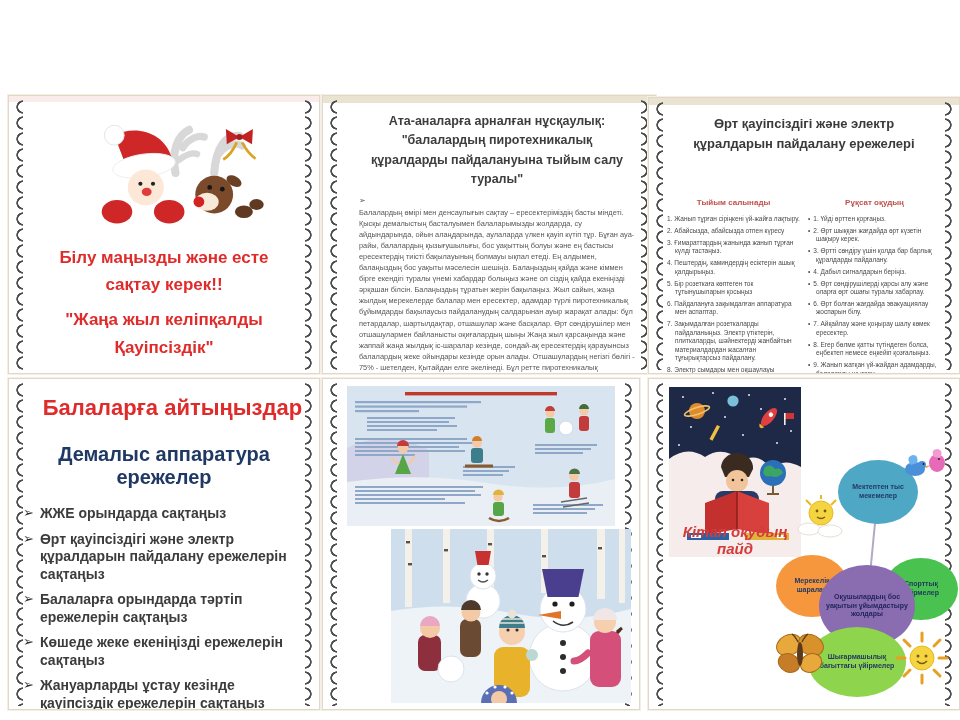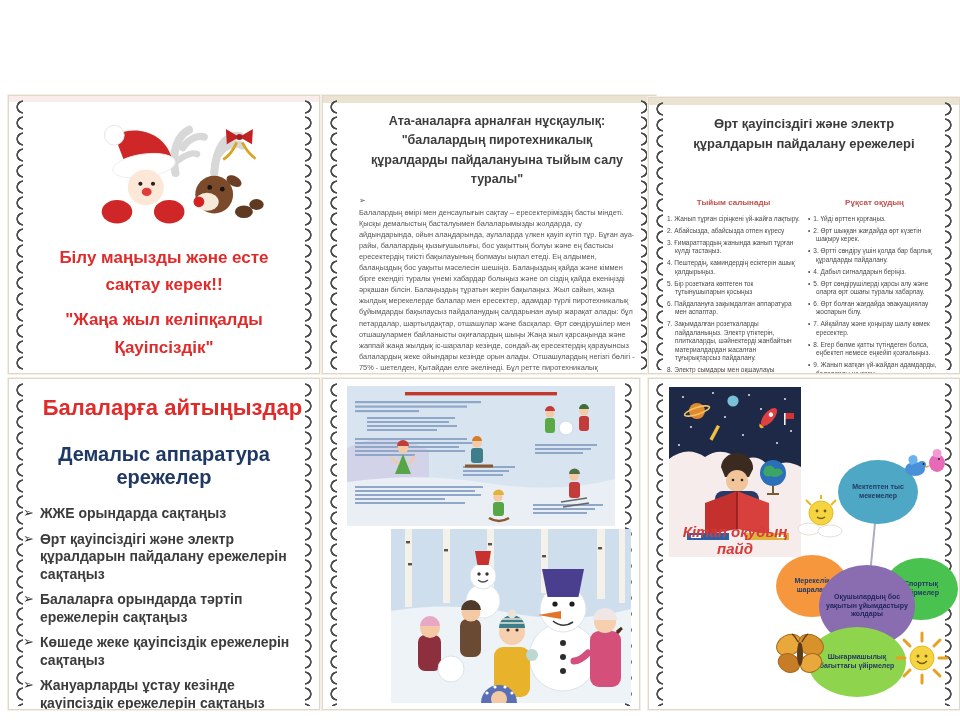--- a/index.html
+++ b/index.html
@@ -183,21 +183,21 @@
       <div class="tell-item">
           <span class="mk">➢</span>
           <span>Өрт қауіпсіздігі және электр құралдарын пайдалану ережелерін сақтаңыз</span>
         </div>
       <div class="tell-item">
           <span class="mk">➢</span>
           <span>Балаларға орындарда тәртіп ережелерін сақтаңыз</span>
         </div>
       <div class="tell-item">
           <span class="mk">➢</span>
-          <span>Көшеде жеке қауіпсіздік ережелерін сақтаңыз</span>
+          <span>Көшеде жеке екеніңізді ережелерін сақтаңыз</span>
         </div>
       <div class="tell-item">
           <span class="mk">➢</span>
           <span>Жануарларды ұстау кезінде қауіпсіздік ережелерін сақтаңыз</span>
         </div>
       <div class="tell-item">
           <span class="mk">➢</span>
           <span>Өткір, тесетін және кесетін, жанғыш және жарылғыш заттарды абайлап ұстаңыз.</span>
         </div>
     </div>

